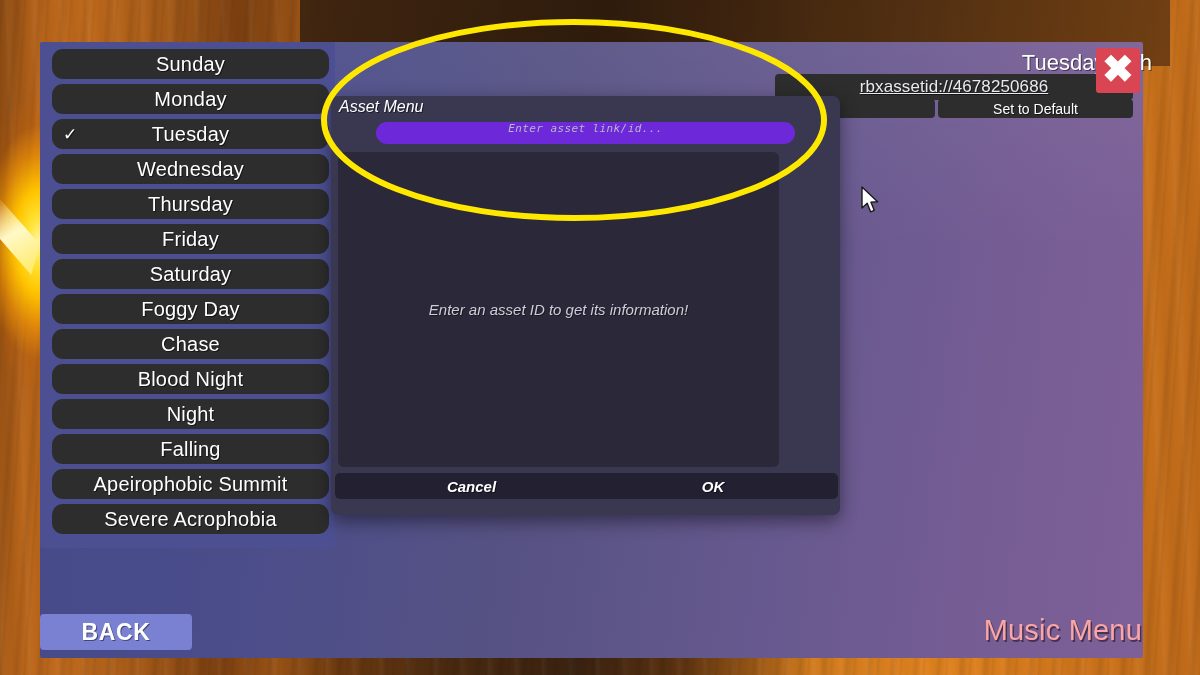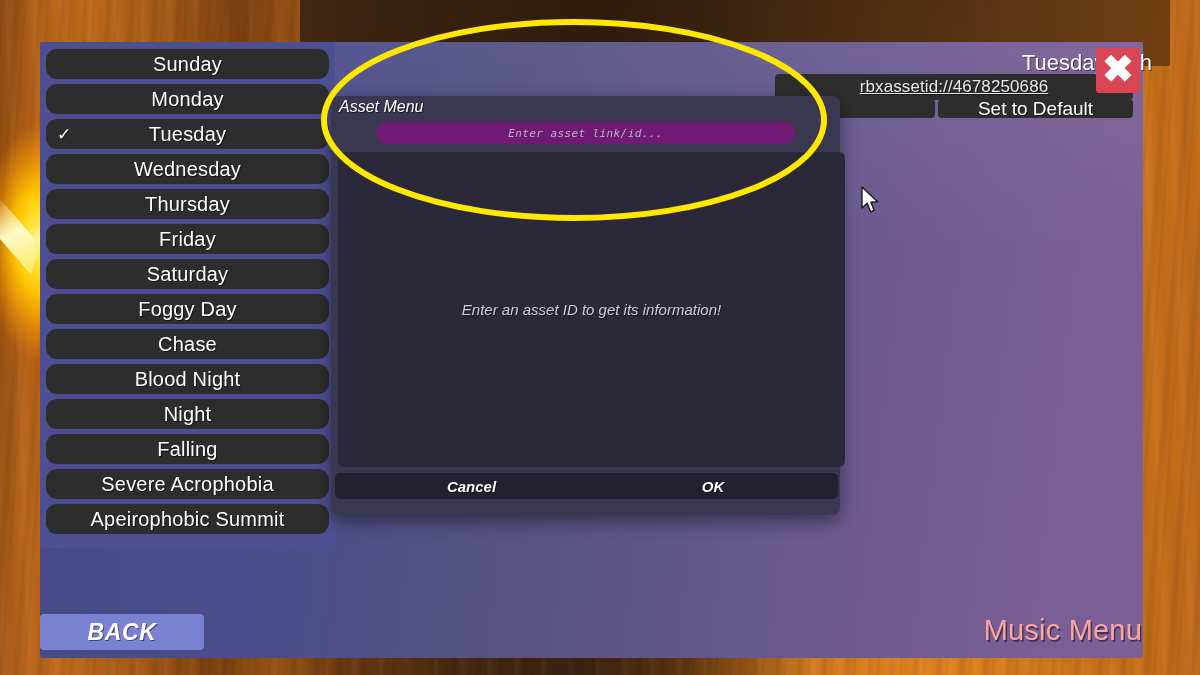--- a/index.html
+++ b/index.html
@@ -88,21 +88,21 @@
     background: linear-gradient(180deg, rgba(255,255,255,.055), rgba(255,255,255,0));
     pointer-events: none;
   }
 
   
   #sidebar {
     position: absolute; left: 40px; top: 42px;
     width: 295px; height: 506px;
     background: #4c5092;
     border-radius: 3px;
-    padding: 7px 6px 7px 6px;
+    padding: 7px 6px 7px 12px;
     display: flex; flex-direction: column; gap: 5px;
   }
   .day-row {
     position: relative;
     height: 30px;
     background: #2d2d2d;
     border-radius: 11px;
     display: flex; align-items: center; justify-content: center;
     cursor: pointer;
   }
@@ -116,26 +116,25 @@
   .day-row .check {
     position: absolute; left: 11px; top: 50%;
     transform: translateY(-50%);
     color: #ffffff; font-size: 17px; line-height: 1;
     text-shadow: 1px 1px 0 rgba(0,0,0,.5);
   }
 
   
   #back-btn {
     position: absolute; left: 40px; top: 614px;
-    width: 164px; height: 36px;
+    width: 152px; height: 36px;
     background: #7a80d2;
     border-radius: 4px;
     display: flex; align-items: center; justify-content: center;
     cursor: pointer;
-    font-style: italic;
   }
   #back-btn span {
     color: #fff; font-size: 23px; font-weight: bold; letter-spacing: .6px;
     text-shadow: 1px 1px 0 rgba(0,0,0,.45);
   }
 
   
   #music-menu-label {
     position: absolute; right: 58px; top: 614px;
     color: #fca5a5; font-size: 29px; letter-spacing: .2px;
@@ -167,21 +166,21 @@
     cursor: text;
   }
   #volume-field span { color: #e7e7ee; font-size: 14px; }
   #set-default-btn {
     position: absolute; left: 938px; top: 99px; width: 195px; height: 19px;
     background: #2d2d2d; border-radius: 4px;
     display: flex; align-items: center; justify-content: center;
     cursor: pointer;
   }
   #set-default-btn span {
-    color: #ffffff; font-size: 19px; text-shadow: 1px 1px 0 rgba(0,0,0,.5);
+    color: #ffffff; font-size: 14px; text-shadow: 1px 1px 0 rgba(0,0,0,.5);
   }
 
   
   #close-btn {
     position: absolute; left: 1096px; top: 48px; width: 44px; height: 45px;
     background: #d94552;
     border-radius: 3px;
     display: flex; align-items: center; justify-content: center;
     cursor: pointer;
   }
@@ -198,30 +197,30 @@
     box-shadow: 0 6px 18px rgba(0,0,0,.45);
     font-style: italic;
   }
   #dialog-title {
     position: absolute; left: 8px; top: 2px;
     color: #ffffff; font-size: 16px;
     text-shadow: 1px 1px 0 rgba(0,0,0,.55);
   }
   #asset-input {
     position: absolute; left: 45px; top: 26px; width: 419px; height: 22px;
-    background: #701a75; border-radius: 11px;
-    display: flex; align-items: center; justify-content: center;
+    background: #6d28d9; border-radius: 11px;
+    display: flex; align-items: flex-start; justify-content: center;
     cursor: text;
   }
   #asset-input .ph {
     color: #b9b7c6; font-family: "DejaVu Sans Mono", monospace; font-size: 11px;
     letter-spacing: .4px;
   }
   #dialog-body {
-    position: absolute; left: 7px; top: 56px; width: 507px; height: 315px;
+    position: absolute; left: 7px; top: 56px; width: 441px; height: 315px;
     background: #2b2839; border-radius: 6px;
     display: flex; align-items: center; justify-content: center;
   }
   #dialog-body .info {
     color: #cfcdd8; font-size: 15px; text-shadow: 1px 1px 0 rgba(0,0,0,.4);
   }
   .dlg-btn {
     position: absolute; top: 377px; height: 26px;
     background: #232031; border-radius: 5px;
     display: flex; align-items: center; justify-content: center;
@@ -291,24 +290,24 @@
       <div class="day-row">
         <span class="label">Blood Night</span>
       </div>
       <div class="day-row">
         <span class="label">Night</span>
       </div>
       <div class="day-row">
         <span class="label">Falling</span>
       </div>
       <div class="day-row">
+        <span class="label">Apeirophobic Summit</span>
+      </div>
+      <div class="day-row">
         <span class="label">Severe Acrophobia</span>
-      </div>
-      <div class="day-row">
-        <span class="label">Apeirophobic Summit</span>
       </div>
     </div>
 
   <div id="back-btn">
     <span>BACK</span>
   </div>
 
   <div id="music-menu-label">Music Menu</div>
 
   <div id="theme-title">Tuesday's Th</div>

